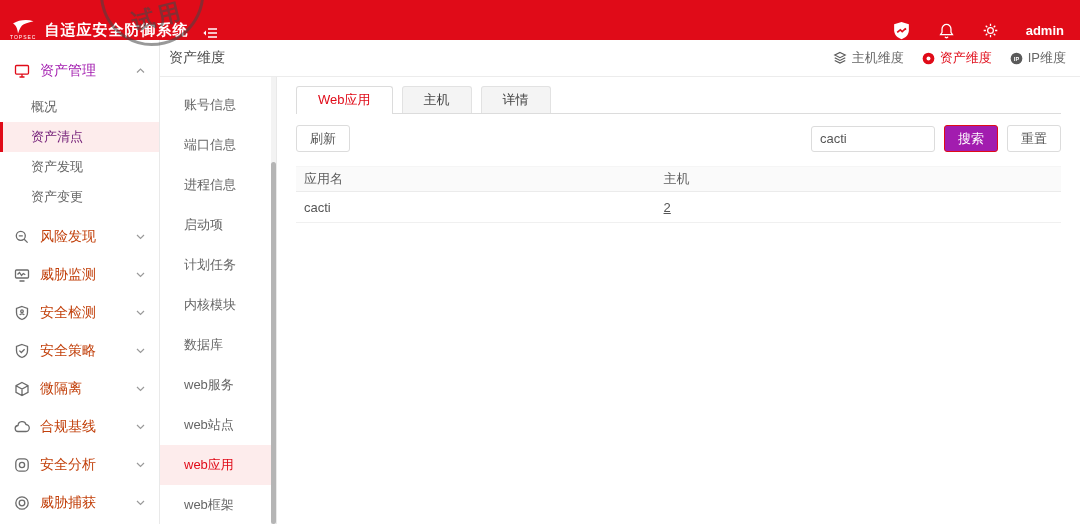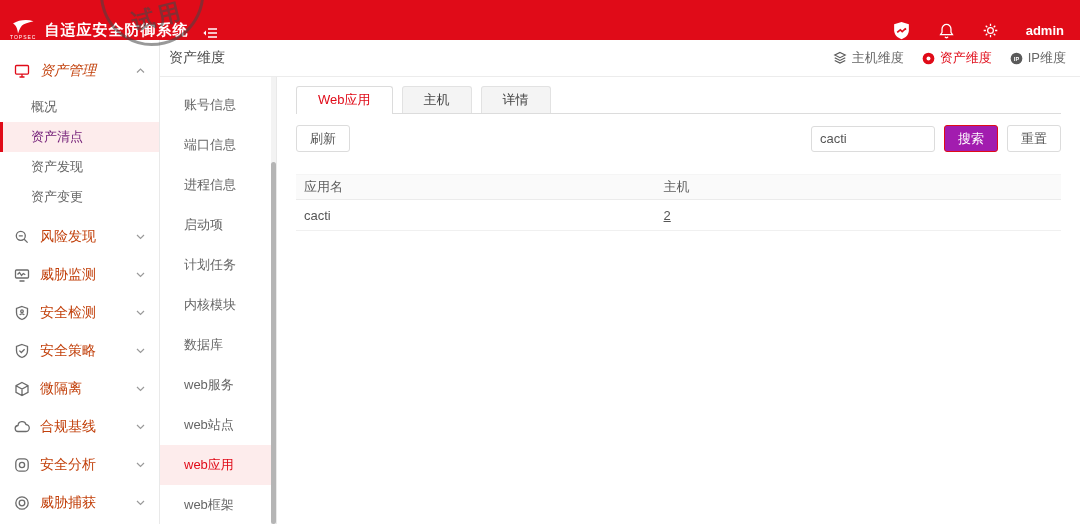--- a/index.html
+++ b/index.html
@@ -28,21 +28,21 @@
   .layout { display:flex; height:484px; }
 
   
   .sidebar1 { width:160px; border-right:1px solid #e9e9e9; padding-top:12px;
     flex-shrink:0; overflow:hidden; }
   .nav-item { height:38px; display:flex; align-items:center; padding:0 14px;
     font-size:14px; color:#c2410c; cursor:pointer; }
   .nav-item .nav-ico { width:16px; height:16px; margin-right:10px; display:flex;
     align-items:center; color:#6b6b6b; }
   .nav-item .chev { margin-left:auto; color:#9a9a9a; display:flex; }
-  .nav-item.active { color:#c2410c;font-style:italic; }
+  .nav-item.active { color:#a21caf; }
   .nav-item.active .nav-ico { color:#e00b18; }
   .sub-item { height:30px; display:flex; align-items:center; padding-left:28px;
     font-size:13px; color:#666; cursor:pointer; border-left:3px solid transparent; }
   .sub-item.selected { background:#fdecec; color:#701a75; border-left-color:#e00b18; }
   .sub-list { margin:2px 0 6px 0; }
 
   
   .rest { flex:1; display:flex; flex-direction:column; min-width:0; }
   .dim-header { height:37px; border-bottom:1px solid #ececec; display:flex;
     align-items:center; padding:0 14px 0 9px; flex-shrink:0; }
@@ -75,21 +75,21 @@
 
   .toolbar { margin-top:11px; display:flex; align-items:center; }
   .btn { height:27px; padding:0 13px; font-size:13px; color:#555; background:#fff;
     border:1px solid #dcdcdc; border-radius:3px; cursor:pointer;
     font-family:Liberation Serif, serif; }
   .toolbar-right { margin-left:auto; display:flex; align-items:center; gap:9px; }
   .search-input { width:124px; height:26px; border:1px solid #dcdcdc; border-radius:3px;
     padding:0 8px; font-size:13px; color:#555; outline:none; font-family:inherit; }
   .btn-primary { background:#a21caf; border-color:#e00b18; color:#fff; }
 
-  table.grid { margin-top:22px; width:100%; border-collapse:collapse; font-size:13px; }
+  table.grid { margin-top:14px; width:100%; border-collapse:collapse; font-size:13px; }
   .grid th { text-align:left; font-weight:normal; color:#5e5e5e; background:#fafafa;
     height:25px; padding:0 8px; border-top:1px solid #f5f5f5;
     border-bottom:1px solid #ebebeb; }
   .grid td { height:31px; padding:0 8px; color:#555; border-bottom:1px solid #f0f0f0; }
   .grid .col-app { width:47%; }
   .host-link { color:#555; text-decoration:underline; cursor:pointer; }
 
   svg { display:block; }
 </style>
 </head>

